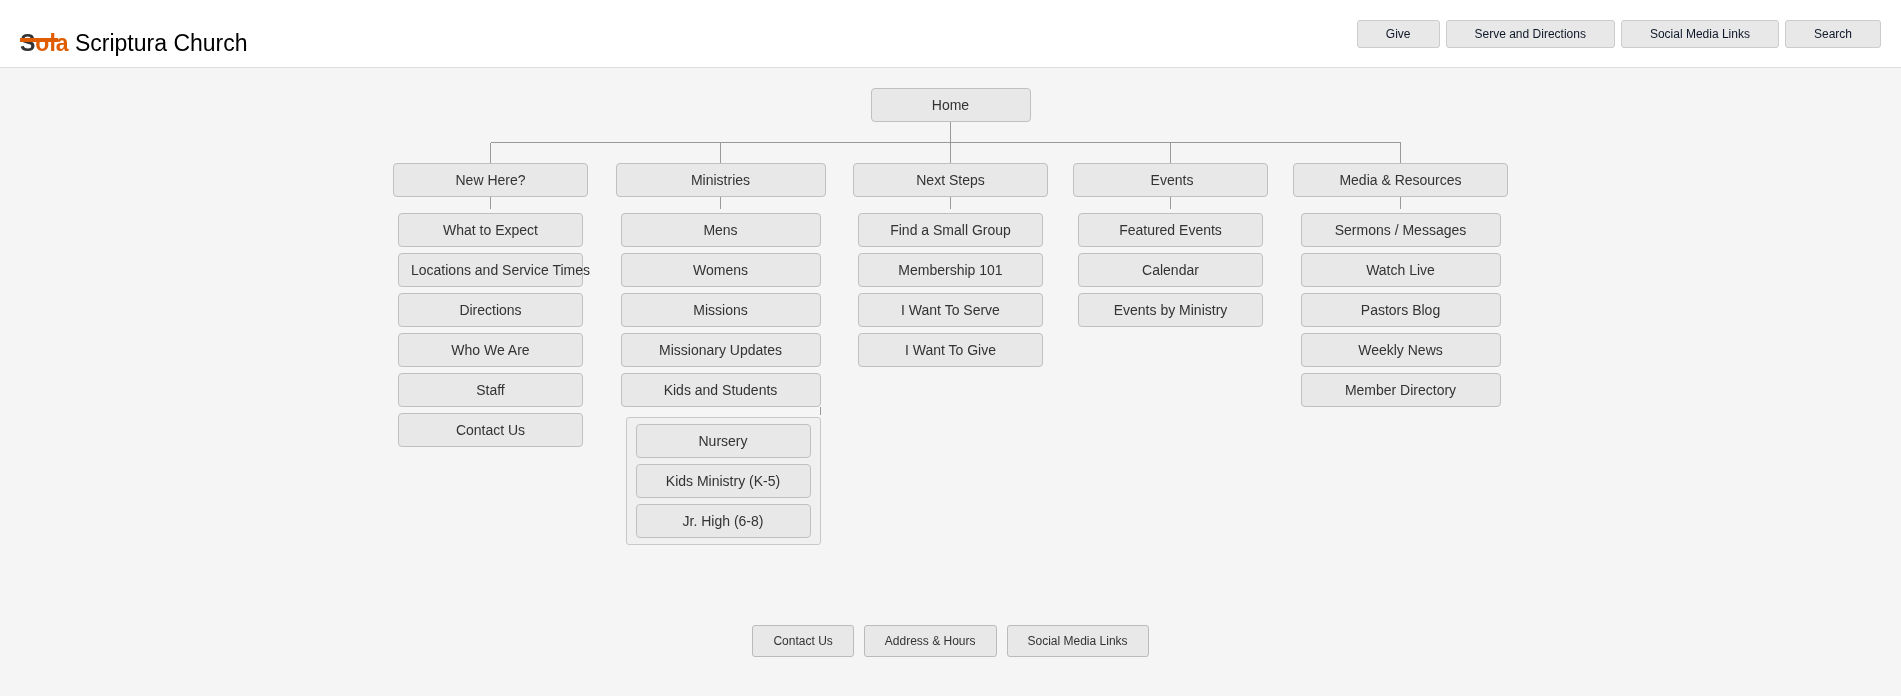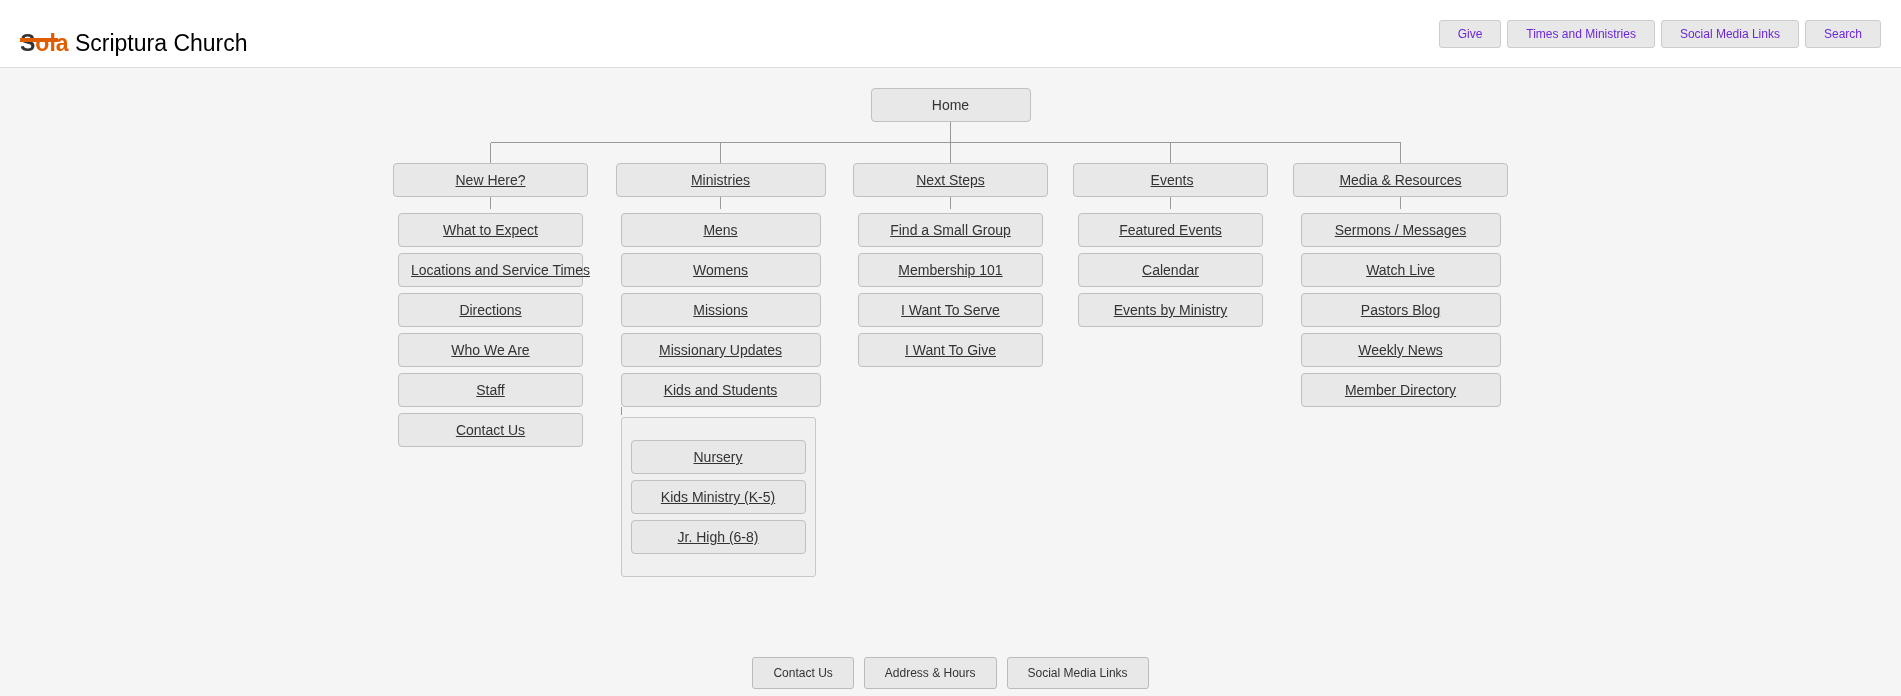--- a/index.html
+++ b/index.html
@@ -37,27 +37,27 @@
     }
     .logo-rest {
       color: #000000;
       font-weight: normal;
     }
     .header-buttons {
       display: flex;
       gap: 6px;
     }
     .header-btn {
-      padding: 6px 18px;
+      padding: 6px 28px;
       background: #e8e8e8;
       border: 1px solid #ccc;
       border-radius: 3px;
       cursor: pointer;
       font-size: 12px;
-      color: #6d28d9;
+      color: #0f172a;
     }
 
     
     .main {
       padding: 20px;
       display: flex;
       flex-direction: column;
       align-items: center;
     }
 
@@ -104,21 +104,20 @@
     .five-cols {
       display: flex;
       align-items: flex-start;
       position: relative;
     }
 
     .col-unit {
       display: flex;
       flex-direction: column;
       align-items: center;
-      text-decoration: underline;
     }
 
     .col-top-line {
       height: 20px;
       width: 1px;
       background: #999;
     }
 
     .col-items {
       display: flex;
@@ -132,21 +131,21 @@
     .item-w200 { width: 200px; }
 
     
     .sub-children {
       display: flex;
       flex-direction: column;
       align-items: center;
       gap: 6px;
       border: 1px solid #c8c8c8;
       background: #f0f0f0;
-      padding: 22px;
+      padding: 6px;
       border-radius: 3px;
       margin-top: 2px;
       width: 195px;
     }
 
     .sub-item {
       width: 175px;
     }
 
     
@@ -177,21 +176,21 @@
       <span style="color:#333;font-weight:bold;">S</span><span style="color:#e05c00;font-weight:bold;">ola</span>
     </span>
     <span class="logo-rest">&nbsp;Scriptura Church</span>
     <div style="position:relative;display:inline-block;width:0;height:0;">
       
     </div>
   </div>
   <div style="position:absolute;left:20px;top:38px;width:38px;height:4px;background:#e05c00;"></div>
   <div class="header-buttons">
     <button class="header-btn">Give</button>
-    <button class="header-btn">Times and Ministries</button>
+    <button class="header-btn">Serve and Directions</button>
     <button class="header-btn">Social Media Links</button>
     <button class="header-btn">Search</button>
   </div>
 </div>
 
 <div class="main">
   <div class="sitemap">
 
     <div class="home-row">
       <div class="node-box home-node">Home</div>
@@ -221,21 +220,21 @@
         <div class="col-unit" style="width:240px;">
           <div class="col-top-line"></div>
           <div class="node-box" style="width:210px;">Ministries</div>
           <div class="line-down" style="height:12px;"></div>
           <div class="col-items">
             <div class="node-box item-w200">Mens</div>
             <div class="node-box item-w200">Womens</div>
             <div class="node-box item-w200">Missions</div>
             <div class="node-box item-w200">Missionary Updates</div>
 
-            <div style="display:flex;flex-direction:column;align-items:flex-start;gap:0;">
+            <div style="display:flex;flex-direction:column;align-items:flex-end;gap:0;">
               <div class="node-box item-w200">Kids and Students</div>
               <div class="line-down" style="height:8px;"></div>
               <div class="sub-children">
                 <div class="node-box sub-item">Nursery</div>
                 <div class="node-box sub-item">Kids Ministry (K-5)</div>
                 <div class="node-box sub-item">Jr. High (6-8)</div>
               </div>
             </div>
           </div>
         </div>

